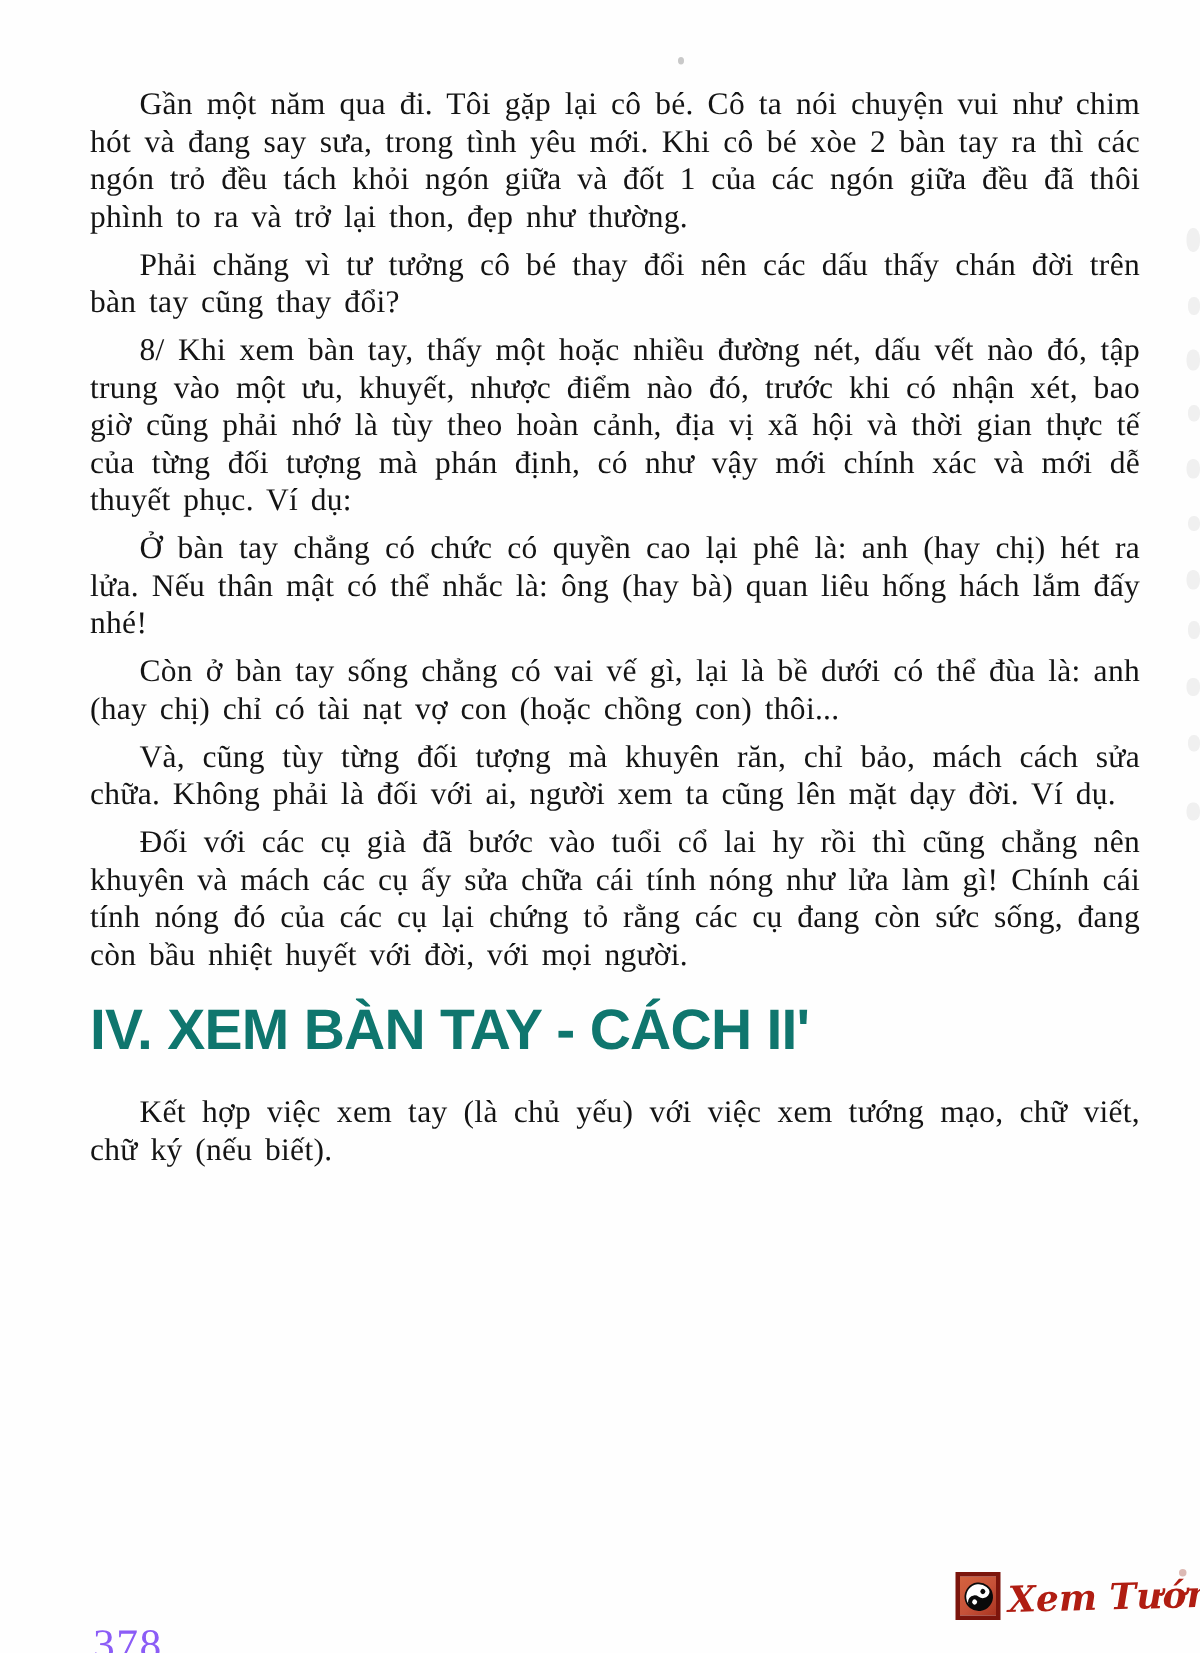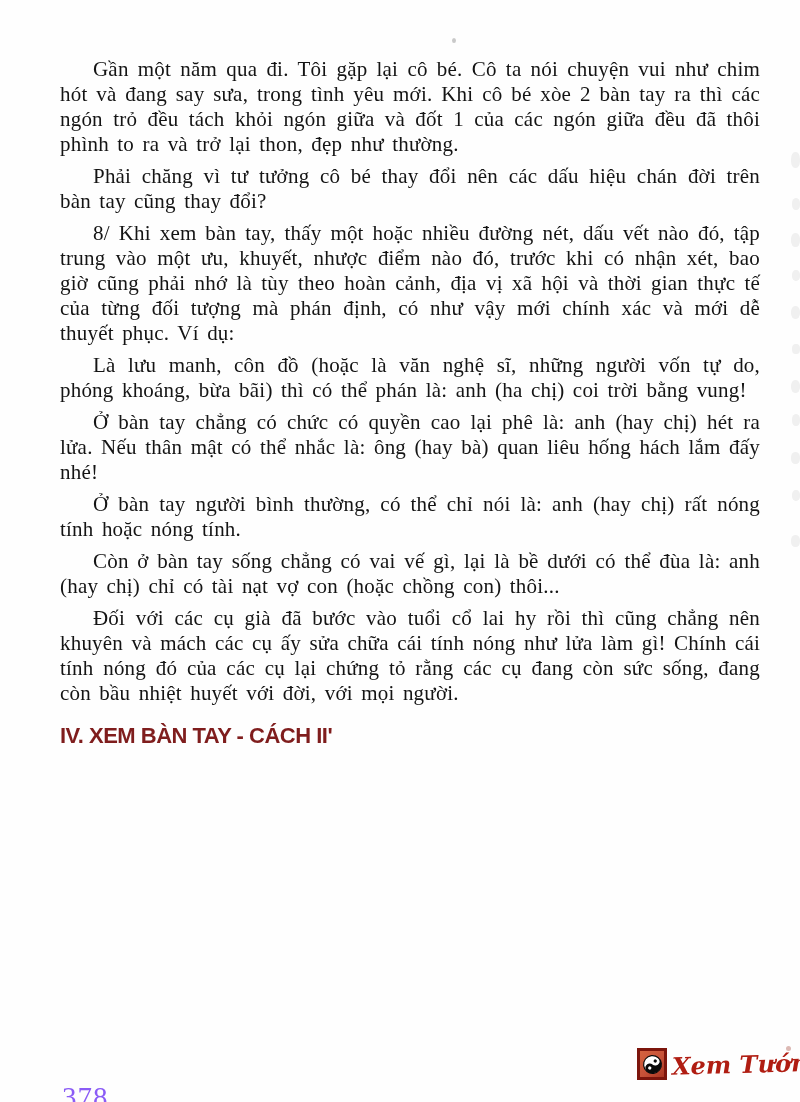--- a/index.html
+++ b/index.html
@@ -22,25 +22,25 @@
     margin:0 0 7px 0;
     font-size:21px;
     line-height:25px;
     letter-spacing:0.2px;
     word-spacing:3px;
     text-align:justify;
     text-indent:33px;
   }
   .section-heading {
     font-family:"Liberation Sans","DejaVu Sans",sans-serif;
-    font-size:22px;
+    font-size:38px;
     font-weight:bold;
     letter-spacing:-0.5px;
     margin:17px 0 20px 0;
-    color:#7f1d1d;
+    color:#0f766e;
   }
   .page-number {
     position:absolute;
     left:62px; top:1081px;
     font-size:29px;
     letter-spacing:1px;
     color:#8b5cf6;
   }
   .watermark {
     position:absolute;
@@ -80,28 +80,28 @@
     border-radius:50%;
   }
 </style>
 </head>
 <body>
 
 <div class="page">
 
   <main class="text-block">
     <p class="par">Gần một năm qua đi. Tôi gặp lại cô bé. Cô ta nói chuyện vui như chim hót và đang say sưa, trong tình yêu mới. Khi cô bé xòe 2 bàn tay ra thì các ngón trỏ đều tách khỏi ngón giữa và đốt 1 của các ngón giữa đều đã thôi phình to ra và trở lại thon, đẹp như thường.</p>
-    <p class="par">Phải chăng vì tư tưởng cô bé thay đổi nên các dấu hiệu chán đời trên bàn tay cũng thay đổi?</p>
+    <p class="par">Phải chăng vì tư tưởng cô bé thay đổi nên các dấu thấy chán đời trên bàn tay cũng thay đổi?</p>
     <p class="par">8/ Khi xem bàn tay, thấy một hoặc nhiều đường nét, dấu vết nào đó, tập trung vào một ưu, khuyết, nhược điểm nào đó, trước khi có nhận xét, bao giờ cũng phải nhớ là tùy theo hoàn cảnh, địa vị xã hội và thời gian thực tế của từng đối tượng mà phán định, có như vậy mới chính xác và mới dễ thuyết phục. Ví dụ:</p>
-    <p class="par">Là lưu manh, côn đồ (hoặc là văn nghệ sĩ, những người vốn tự do, phóng khoáng, bừa bãi) thì có thể phán là: anh (ha chị) coi trời bằng vung!</p>
     <p class="par">Ở bàn tay chẳng có chức có quyền cao lại phê là: anh (hay chị) hét ra lửa. Nếu thân mật có thể nhắc là: ông (hay bà) quan liêu hống hách lắm đấy nhé!</p>
-    <p class="par">Ở bàn tay người bình thường, có thể chỉ nói là: anh (hay chị) rất nóng tính hoặc nóng tính.</p>
     <p class="par">Còn ở bàn tay sống chẳng có vai vế gì, lại là bề dưới có thể đùa là: anh (hay chị) chỉ có tài nạt vợ con (hoặc chồng con) thôi...</p>
+    <p class="par">Và, cũng tùy từng đối tượng mà khuyên răn, chỉ bảo, mách cách sửa chữa. Không phải là đối với ai, người xem ta cũng lên mặt dạy đời. Ví dụ.</p>
     <p class="par">Đối với các cụ già đã bước vào tuổi cổ lai hy rồi thì cũng chẳng nên khuyên và mách các cụ ấy sửa chữa cái tính nóng như lửa làm gì! Chính cái tính nóng đó của các cụ lại chứng tỏ rằng các cụ đang còn sức sống, đang còn bầu nhiệt huyết với đời, với mọi người.</p>
     <h1 class="section-heading">IV. XEM BÀN TAY - CÁCH II'</h1>
+    <p class="par">Kết hợp việc xem tay (là chủ yếu) với việc xem tướng mạo, chữ viết, chữ ký (nếu biết).</p>
   </main>
 
   <div class="page-number">378</div>
 
   <div class="watermark">
     <span class="wm-box">
       <svg width="23" height="23" viewBox="0 0 40 40" aria-hidden="true">
         <circle cx="20" cy="20" r="15.5" fill="#ffffff" stroke="#0a0a0a" stroke-width="2"></circle>
         <path d="M20,4.5 a15.5,15.5 0 0,1 0,31 a7.75,7.75 0 0,1 0,-15.5 a7.75,7.75 0 0,0 0,-15.5 Z" fill="#0a0a0a"></path>
         <circle cx="20" cy="12.25" r="2.9" fill="#0a0a0a"></circle>

